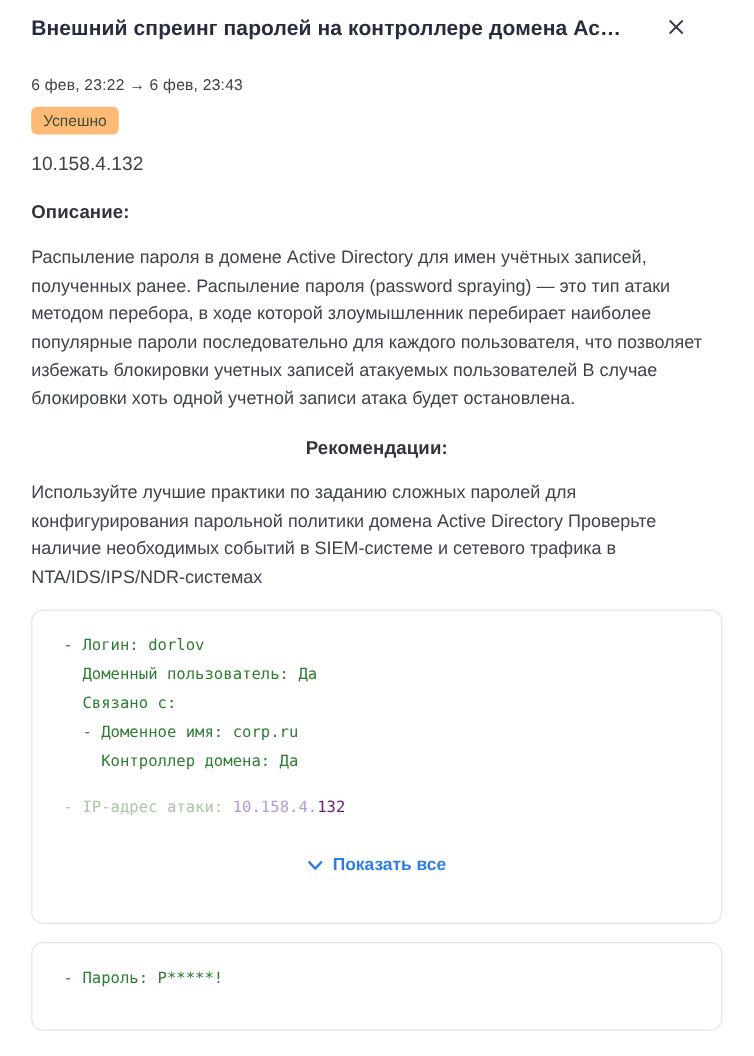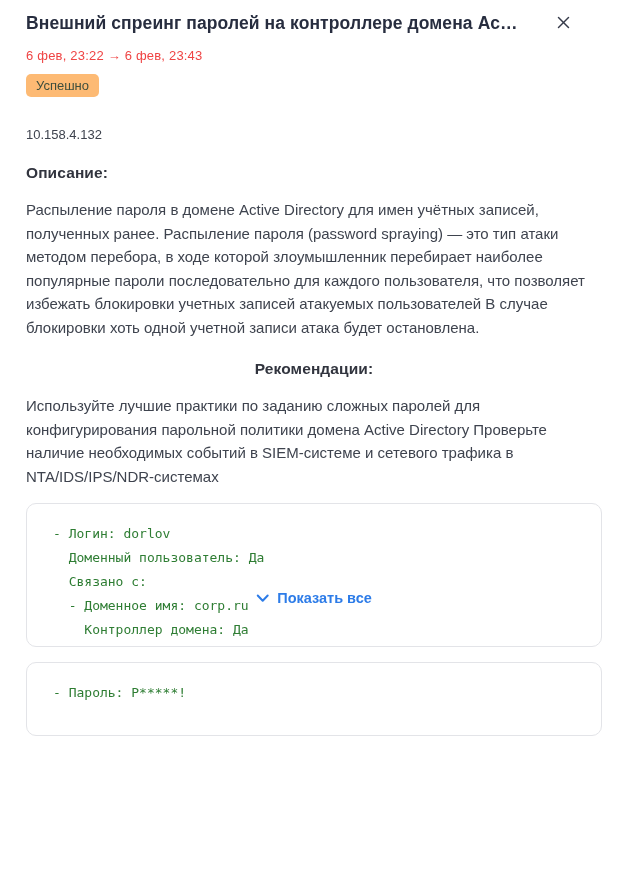--- a/index.html
+++ b/index.html
@@ -6,47 +6,47 @@
   html,body { width:628px; height:880px; background:#ffffff; overflow:hidden;
               font-family:"Liberation Sans", sans-serif; }
   .panel { padding:12px 26px 0 26px; width:628px; height:880px; }
 
   .title-row { display:flex; align-items:flex-start; justify-content:flex-start;gap:36px; }
   .title { font-size:17.5px; line-height:22px; font-weight:700; color:#272d3f;
            letter-spacing:.1px; white-space:nowrap; overflow:hidden; max-width:560px; }
   .close-btn { background:none; border:none; cursor:pointer; padding:2px; margin-top:1px;
                display:flex; align-items:center; justify-content:center; }
 
-  .timestamp { margin-top:14px; font-size:13px; color:#ef4444; letter-spacing:.2px; }
+  .timestamp { margin-top:29px; font-size:13px; color:#404040; letter-spacing:.2px; }
 
   .badge { display:inline-block; margin-top:11px; background:#fdba74; color:#3d4e3d;
            font-size:13px; font-weight:400; padding:4px 10px; border-radius:5px; }
 
   h2.sec { font-size:15.5px; font-weight:700; color:#31343e; letter-spacing:.1px; }
   .h-ip   { margin-top:21px; }
   .h-desc { margin-top:22px; }
   .h-rec  { margin-top:21px;text-align:center; }
   .h-in   { margin-top:13px; }
   .h-out  { margin-top:27px; }
 
-  .value { margin-top:30px; font-size:13px; color:#3e434e; }
+  .value { margin-top:17px; font-size:16px; color:#3e434e; }
   p.body { margin-top:16px; font-size:15px; line-height:23.5px; color:#3e434e; max-width:572px; }
 
   .code-block { position:relative; margin-top:15px; width:576px; border:1px solid #e3e4e8;
                 border-radius:10px; background:#ffffff; padding:18px 26px;
                 font-family:"DejaVu Sans Mono","Liberation Mono",monospace;
                 font-size:13px; line-height:24px; color:#2e7d33; }
   .code-block pre { font:inherit; color:inherit; white-space:pre; }
-  .block-input { height:144px; }
+  .block-input { height:262px; }
   .block-output { height:74px; }
 
   .faded-line { margin-top:15px; white-space:pre; }
   .faded-key  { color:#a9c7a4; }
   .faded-val  { color:#b49ad8; }
-  .faded-tail { color:#15803d; }
+  .faded-tail { color:#701a75; }
 
   .show-all { position:absolute; left:50%; bottom:40px; transform:translateX(-50%);
               display:flex; align-items:center; gap:8px; background:none; border:none;
               cursor:pointer; color:#2d7ce8; font-family:"Liberation Sans",sans-serif;
               font-size:14.5px; font-weight:600; white-space:nowrap; }
   .show-all svg { display:block; }
 </style>
 </head>
 <body>
 

